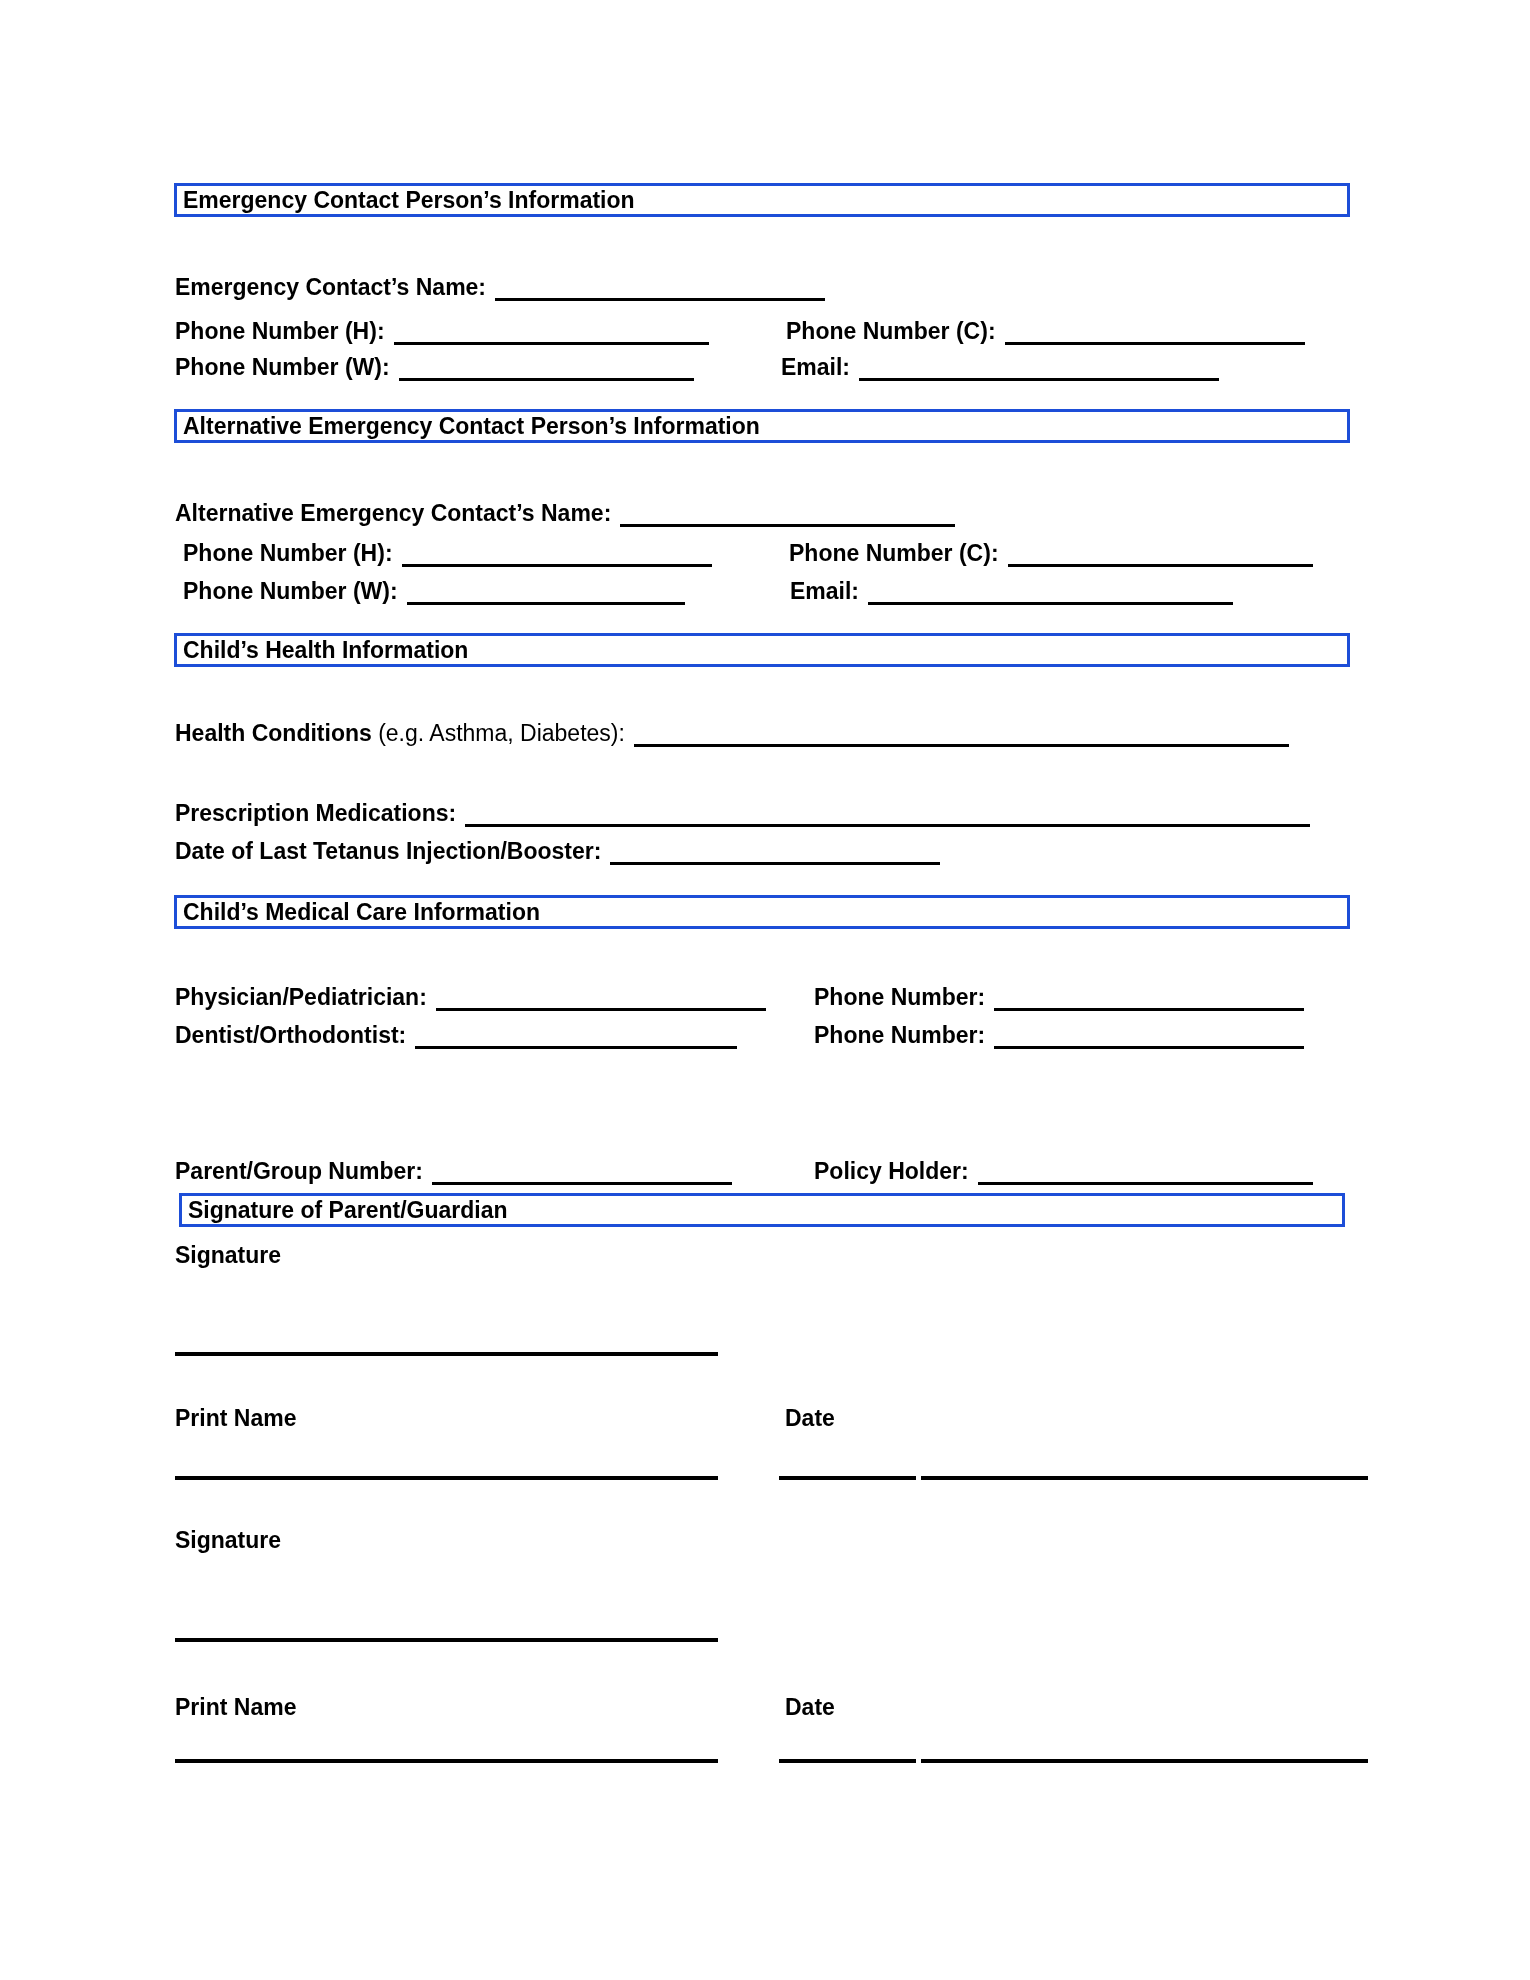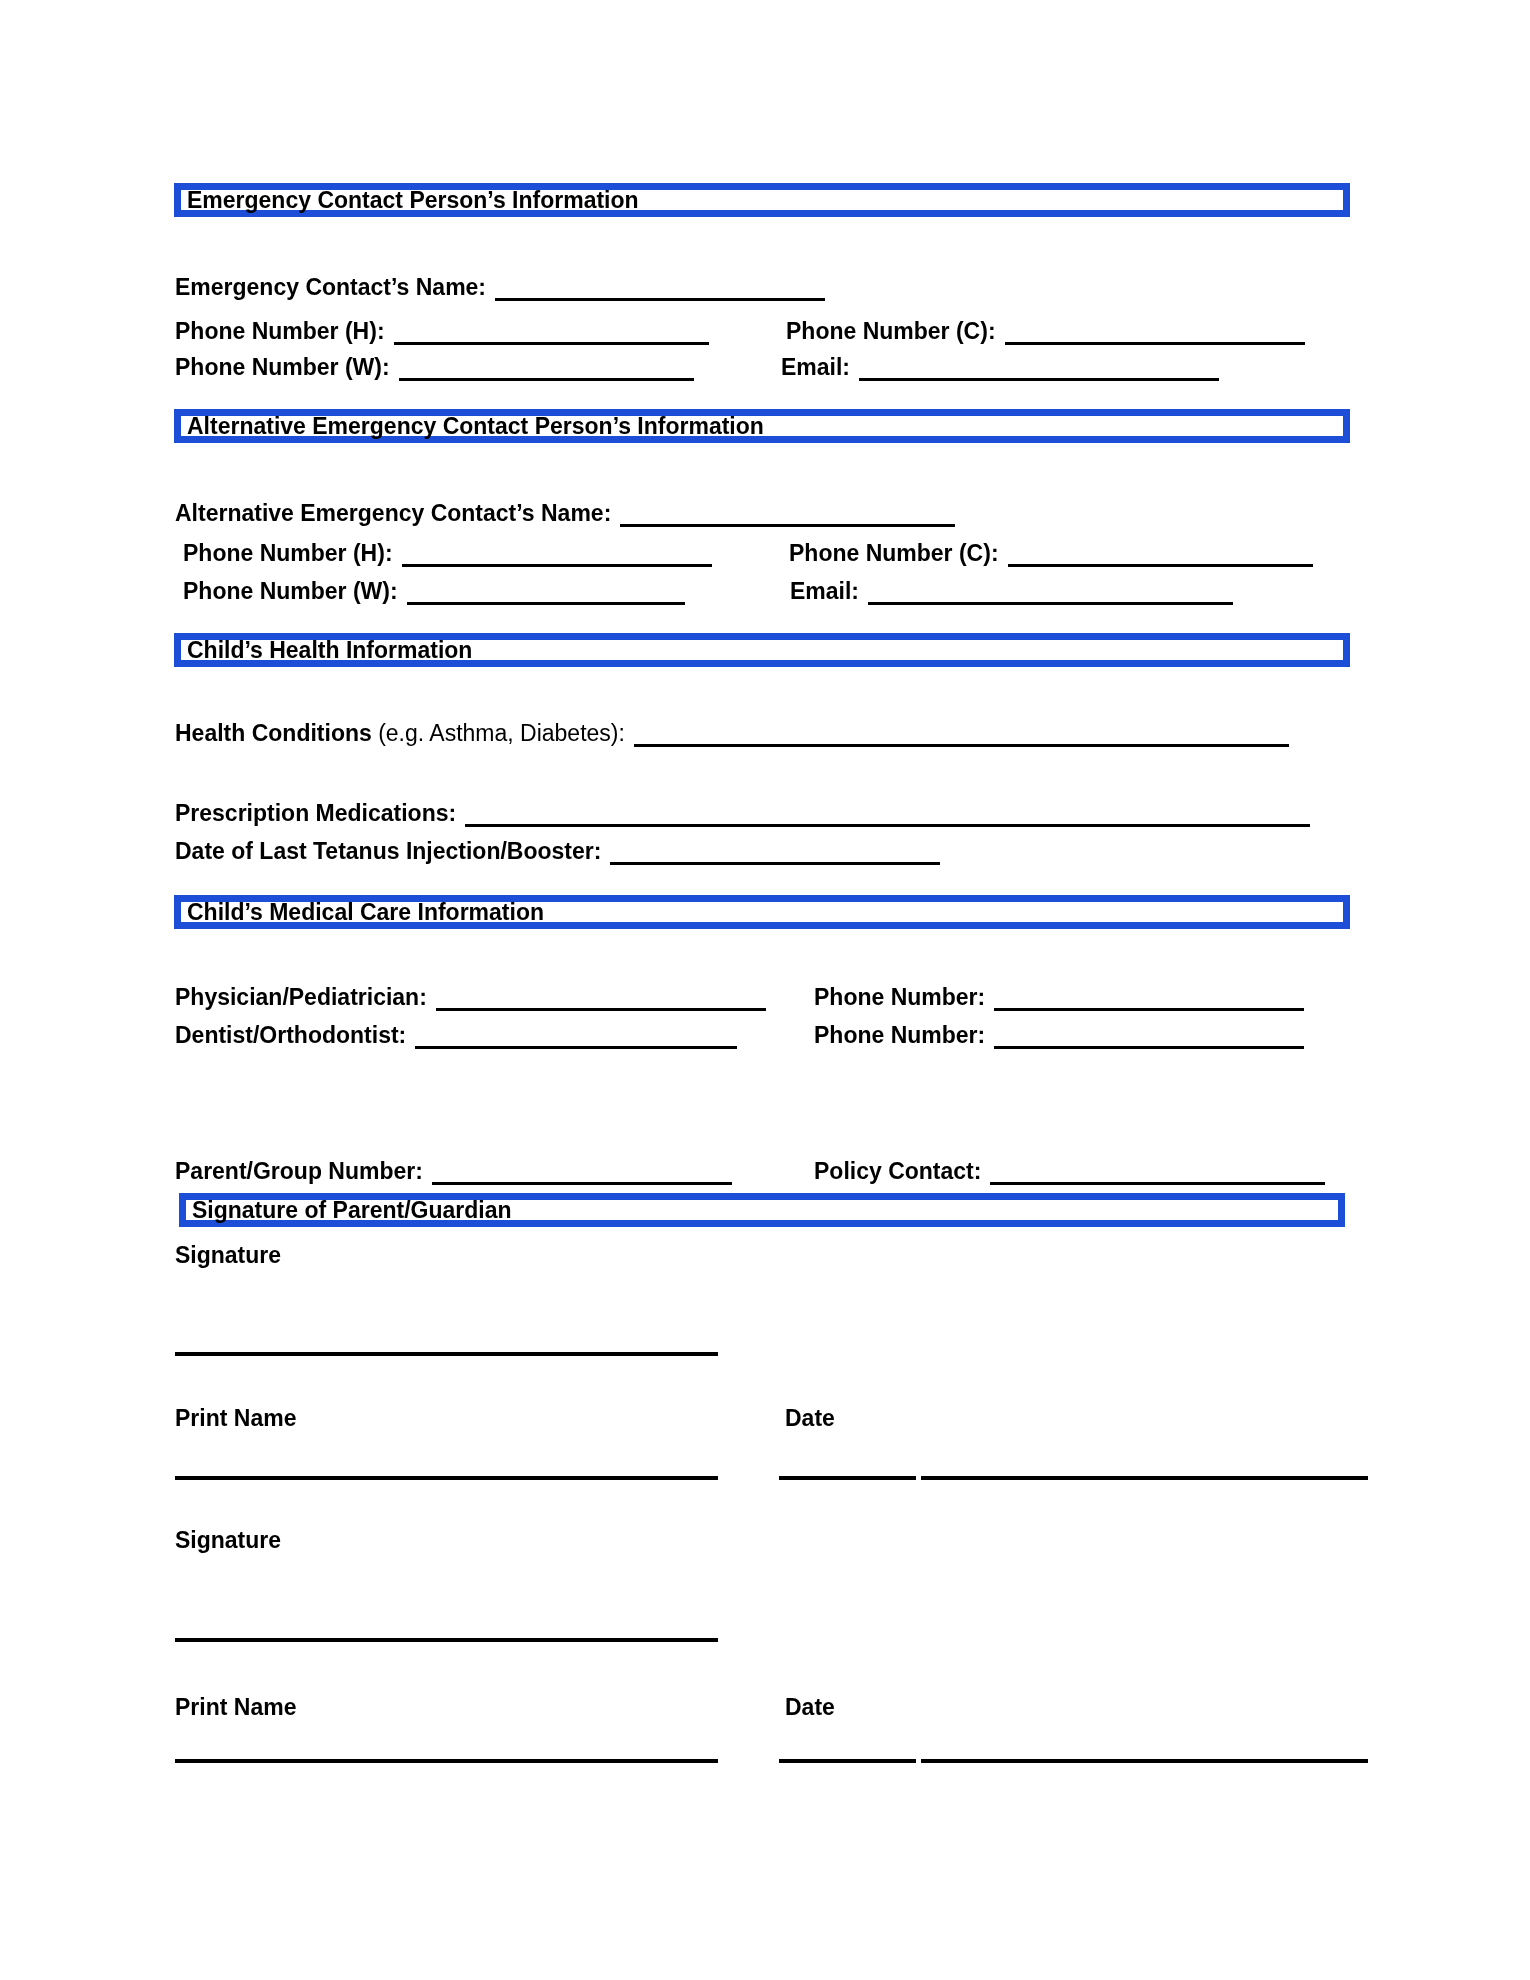--- a/index.html
+++ b/index.html
@@ -10,21 +10,21 @@
     background: #ffffff;
     color: #000000;
     font-family: "Liberation Sans", sans-serif;
     overflow: hidden;
   }
   .sec-header {
     position: absolute;
     left: 174px;
     width: 1176px;
     height: 34px;
-    border: 7px solid #1d4ed8;
+    border: 3px solid #1d4ed8;
     box-sizing: border-box;
     display: flex;
     align-items: center;
     padding-left: 6px;
     font-size: 23px;
     font-weight: bold;
     white-space: nowrap;
   }
   .row {
     position: absolute;
@@ -129,21 +129,21 @@
   </div>
   <div class="row" style="top:1016px">
     <span class="lbl">Dentist/Orthodontist:</span><span class="fill" style="width:322px"></span>
     <span class="col2" style="left:639px">
       <span class="lbl">Phone Number:</span><span class="fill" style="width:310px"></span>
     </span>
   </div>
   <div class="row" style="top:1152px">
     <span class="lbl">Parent/Group Number:</span><span class="fill" style="width:300px"></span>
     <span class="col2" style="left:639px">
-      <span class="lbl">Policy Contact:</span><span class="fill" style="width:335px"></span>
+      <span class="lbl">Policy Holder:</span><span class="fill" style="width:335px"></span>
     </span>
   </div>
 
   <div class="sec-header" style="top:1193px;left:179px;width:1166px">
     <span>Signature of Parent/Guardian</span>
   </div>
 
   <div class="free-label" style="top:1242px;left:175px">Signature</div>
   <div class="hline" style="top:1352px;left:175px;width:543px"></div>
   <div class="free-label" style="top:1405px;left:175px">Print Name</div>

